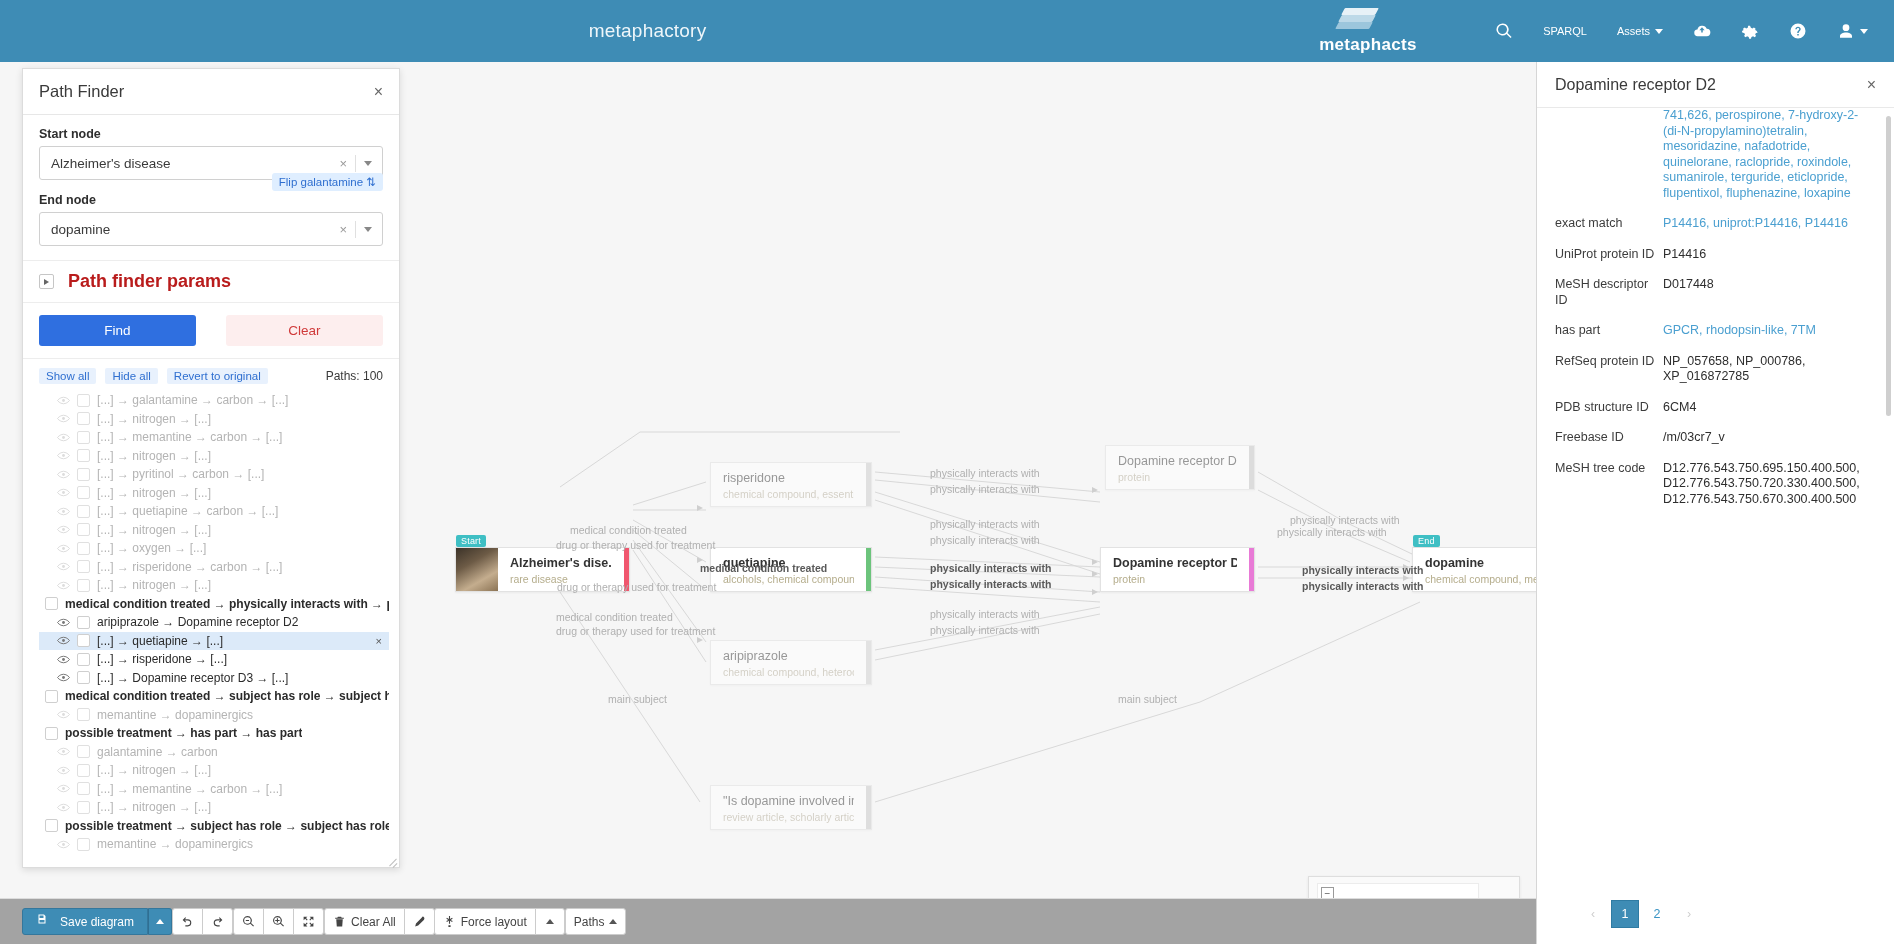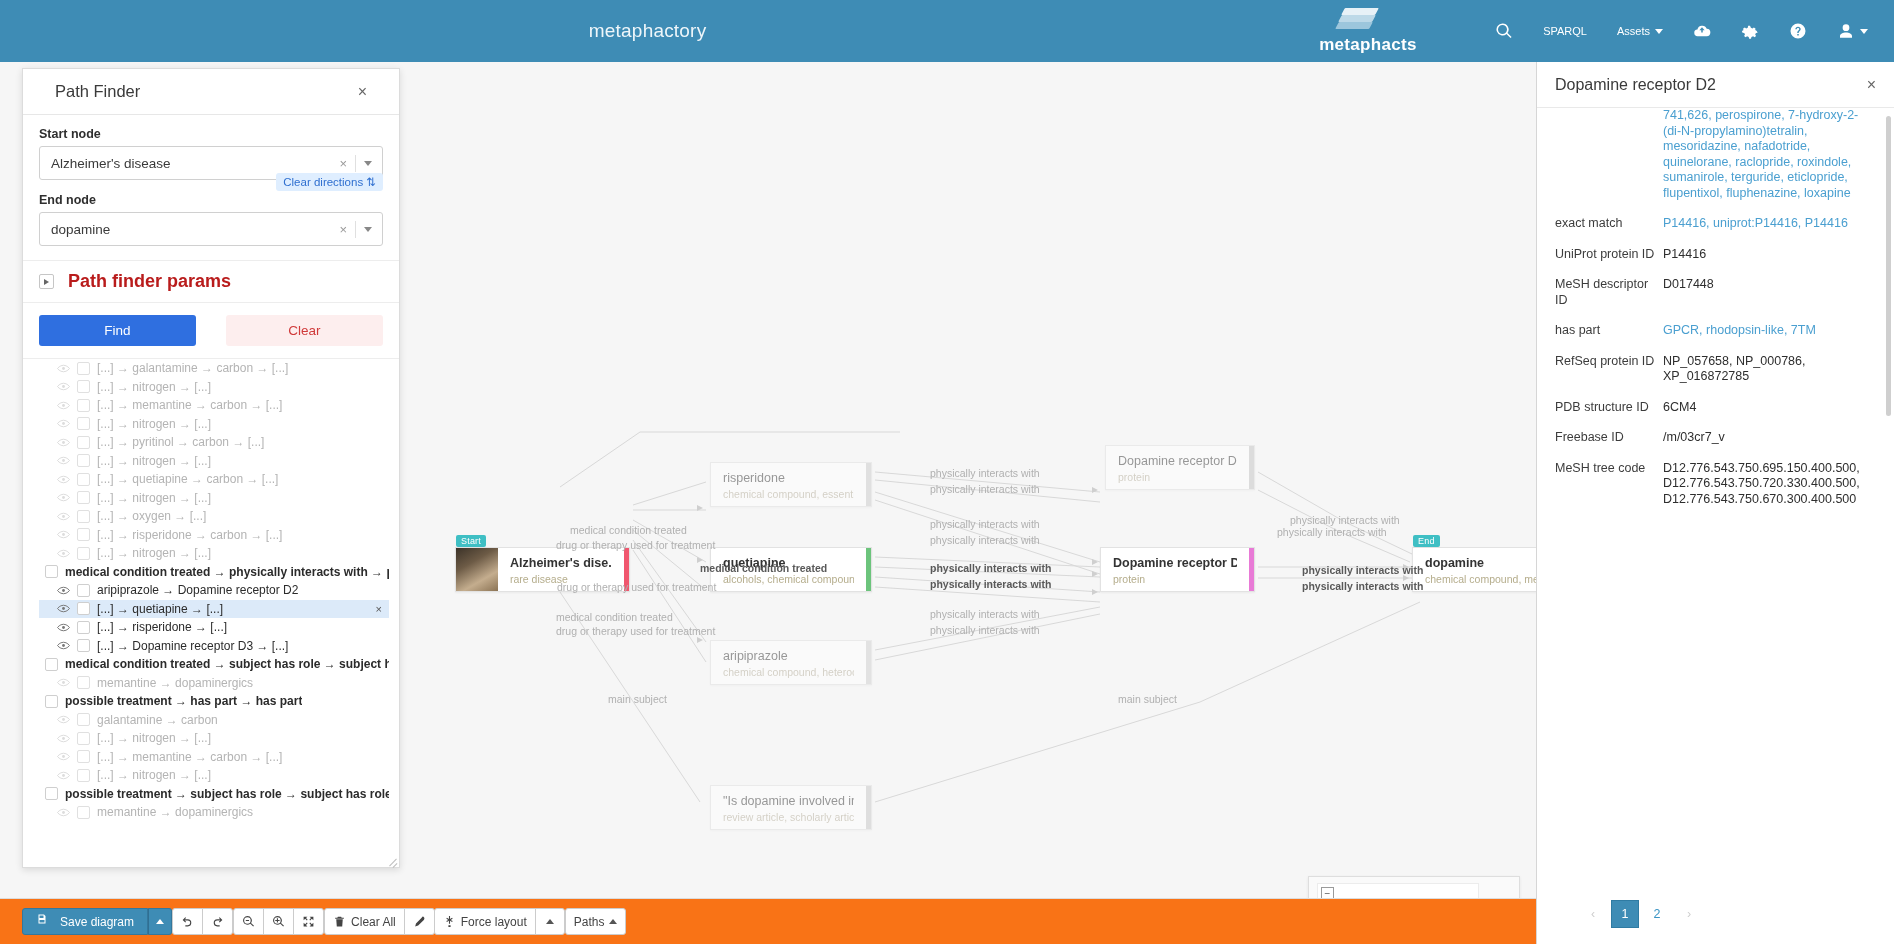--- a/index.html
+++ b/index.html
@@ -124,21 +124,21 @@
     position: absolute; left: 22px; top: 68px;
     width: 378px; height: 800px;
     background: #fff; border: 1px solid #dcdcdc;
     box-shadow: 0 2px 7px rgba(0,0,0,.12);
     display: flex; flex-direction: column;
     z-index: 30;
   }
   #pf-head {
     height: 46px; flex: 0 0 46px;
     display: flex; align-items: center; justify-content: space-between;
-    padding: 0 32px; border-bottom: 1px solid #e7e7e7;
+    padding: 0 16px; border-bottom: 1px solid #e7e7e7;
   }
   #pf-head .t { font-size: 16.5px; color: #3a3a3a; }
   .xbtn { font-size: 16px; color: #666; cursor: pointer; line-height: 1; }
 
   #pf-form { padding: 12px 16px 14px; border-bottom: 1px solid #ededed; position: relative; }
   .fld-label { font-size: 12.5px; font-weight: bold; color: #2e2e2e; margin-bottom: 5px; }
   .select-box {
     height: 34px; border: 1px solid #d0d0d0; border-radius: 3px;
     display: flex; align-items: center; padding: 0 8px 0 11px;
     background: #fff;
@@ -245,21 +245,21 @@
     min-width: 28px; height: 28px; display: flex; align-items: center; justify-content: center;
     font-size: 12.5px; color: #3a94c4; cursor: pointer; border: 1px solid transparent;
   }
   .pg.active { background: #3e8cb5; color: #fff; border-color: #2f7ba3; }
   .pg.ghost { color: #cdcdcd; }
 
   
   #bottombar {
     position: absolute; left: 0; bottom: 0;
     width: 1536px; height: 46px;
-    background: #f97316; border-top: 1px solid #dcdcdc;
+    background: #a3a3a3; border-top: 1px solid #dcdcdc;
     display: flex; align-items: center; padding-left: 22px; 
     z-index: 36;
   }
   .btn-split { display: flex; }
   .btn-primary {
     background: #3e8cb5; color: #fff; border: 1px solid #34779c;
     height: 27px; padding: 0 13px; font-size: 12px; display: flex; align-items: center; gap: 6px;
     cursor: pointer; border-radius: 3px 0 0 3px;
   }
   .btn-primary-caret {
@@ -497,37 +497,43 @@
       </div>
       <div class="row-gap"></div>
       <div class="fld-label">End node</div>
       <div class="select-box">
         <span class="val">dopamine</span>
         <span class="clr">×</span>
         <span class="sep"></span>
         <span class="cv"></span>
       </div>
       <div id="flip-btn">
-        <span>Clear directions</span>
+        <span>Flip galantamine</span>
         <span>⇅</span>
       </div>
     </div>
 
     <div id="pf-params">
       <span class="sq-toggle">
           <span class="tri-r"></span>
         </span>
       <span class="lbl">Path finder params</span>
     </div>
 
     <div id="pf-actions">
       <button id="btn-find">Find</button>
       <button id="btn-clear">Clear</button>
     </div>
 
+    <div id="pf-listtools">
+      <span class="minibtn">Show all</span>
+      <span class="minibtn">Hide all</span>
+      <span class="minibtn">Revert to original</span>
+      <span id="paths-count">Paths: 100</span>
+    </div>
 
     <div id="pf-list">
         <div class="prow child">
           <span class="eye">
             <svg viewBox="0 0 24 18">
               <path fill="none" stroke="#dcdcdc" stroke-width="1.8" d="M1 9s4-6 11-6 11 6 11 6-4 6-11 6S1 9 1 9z"></path>
               <circle cx="12" cy="9" r="2.6" fill="#dcdcdc"></circle>
             </svg>
           </span>
           <span class="exp pale">

